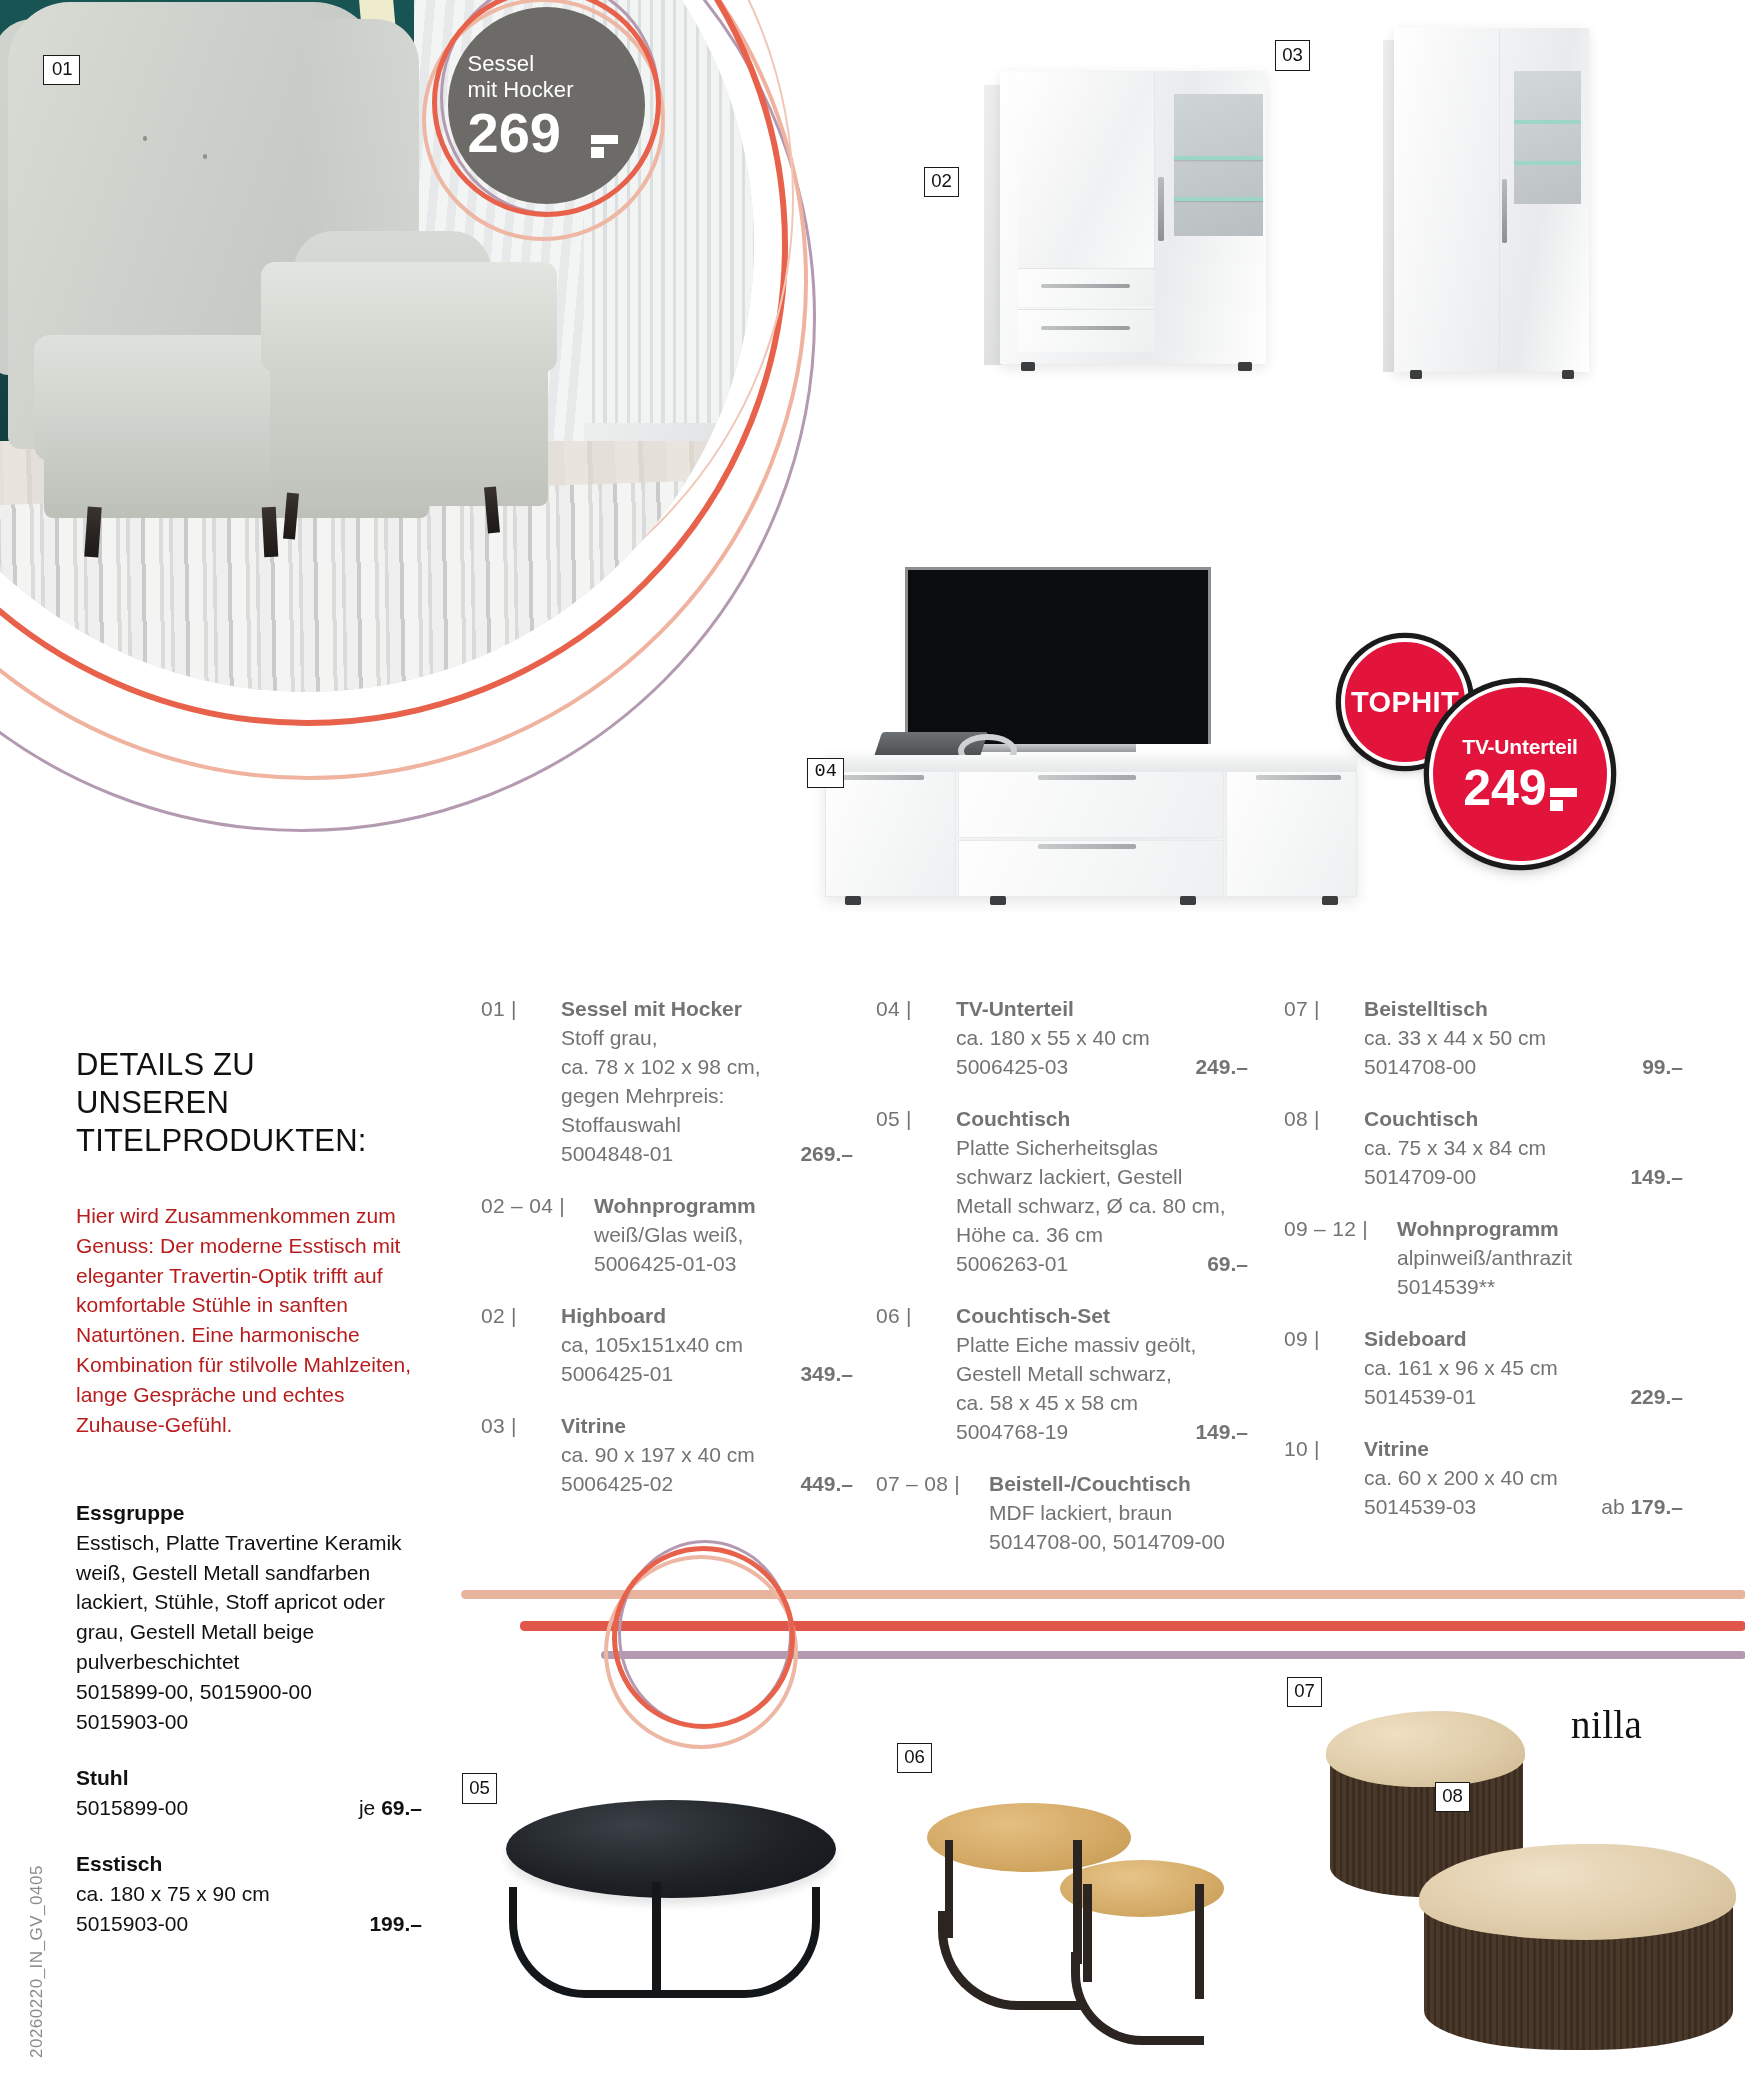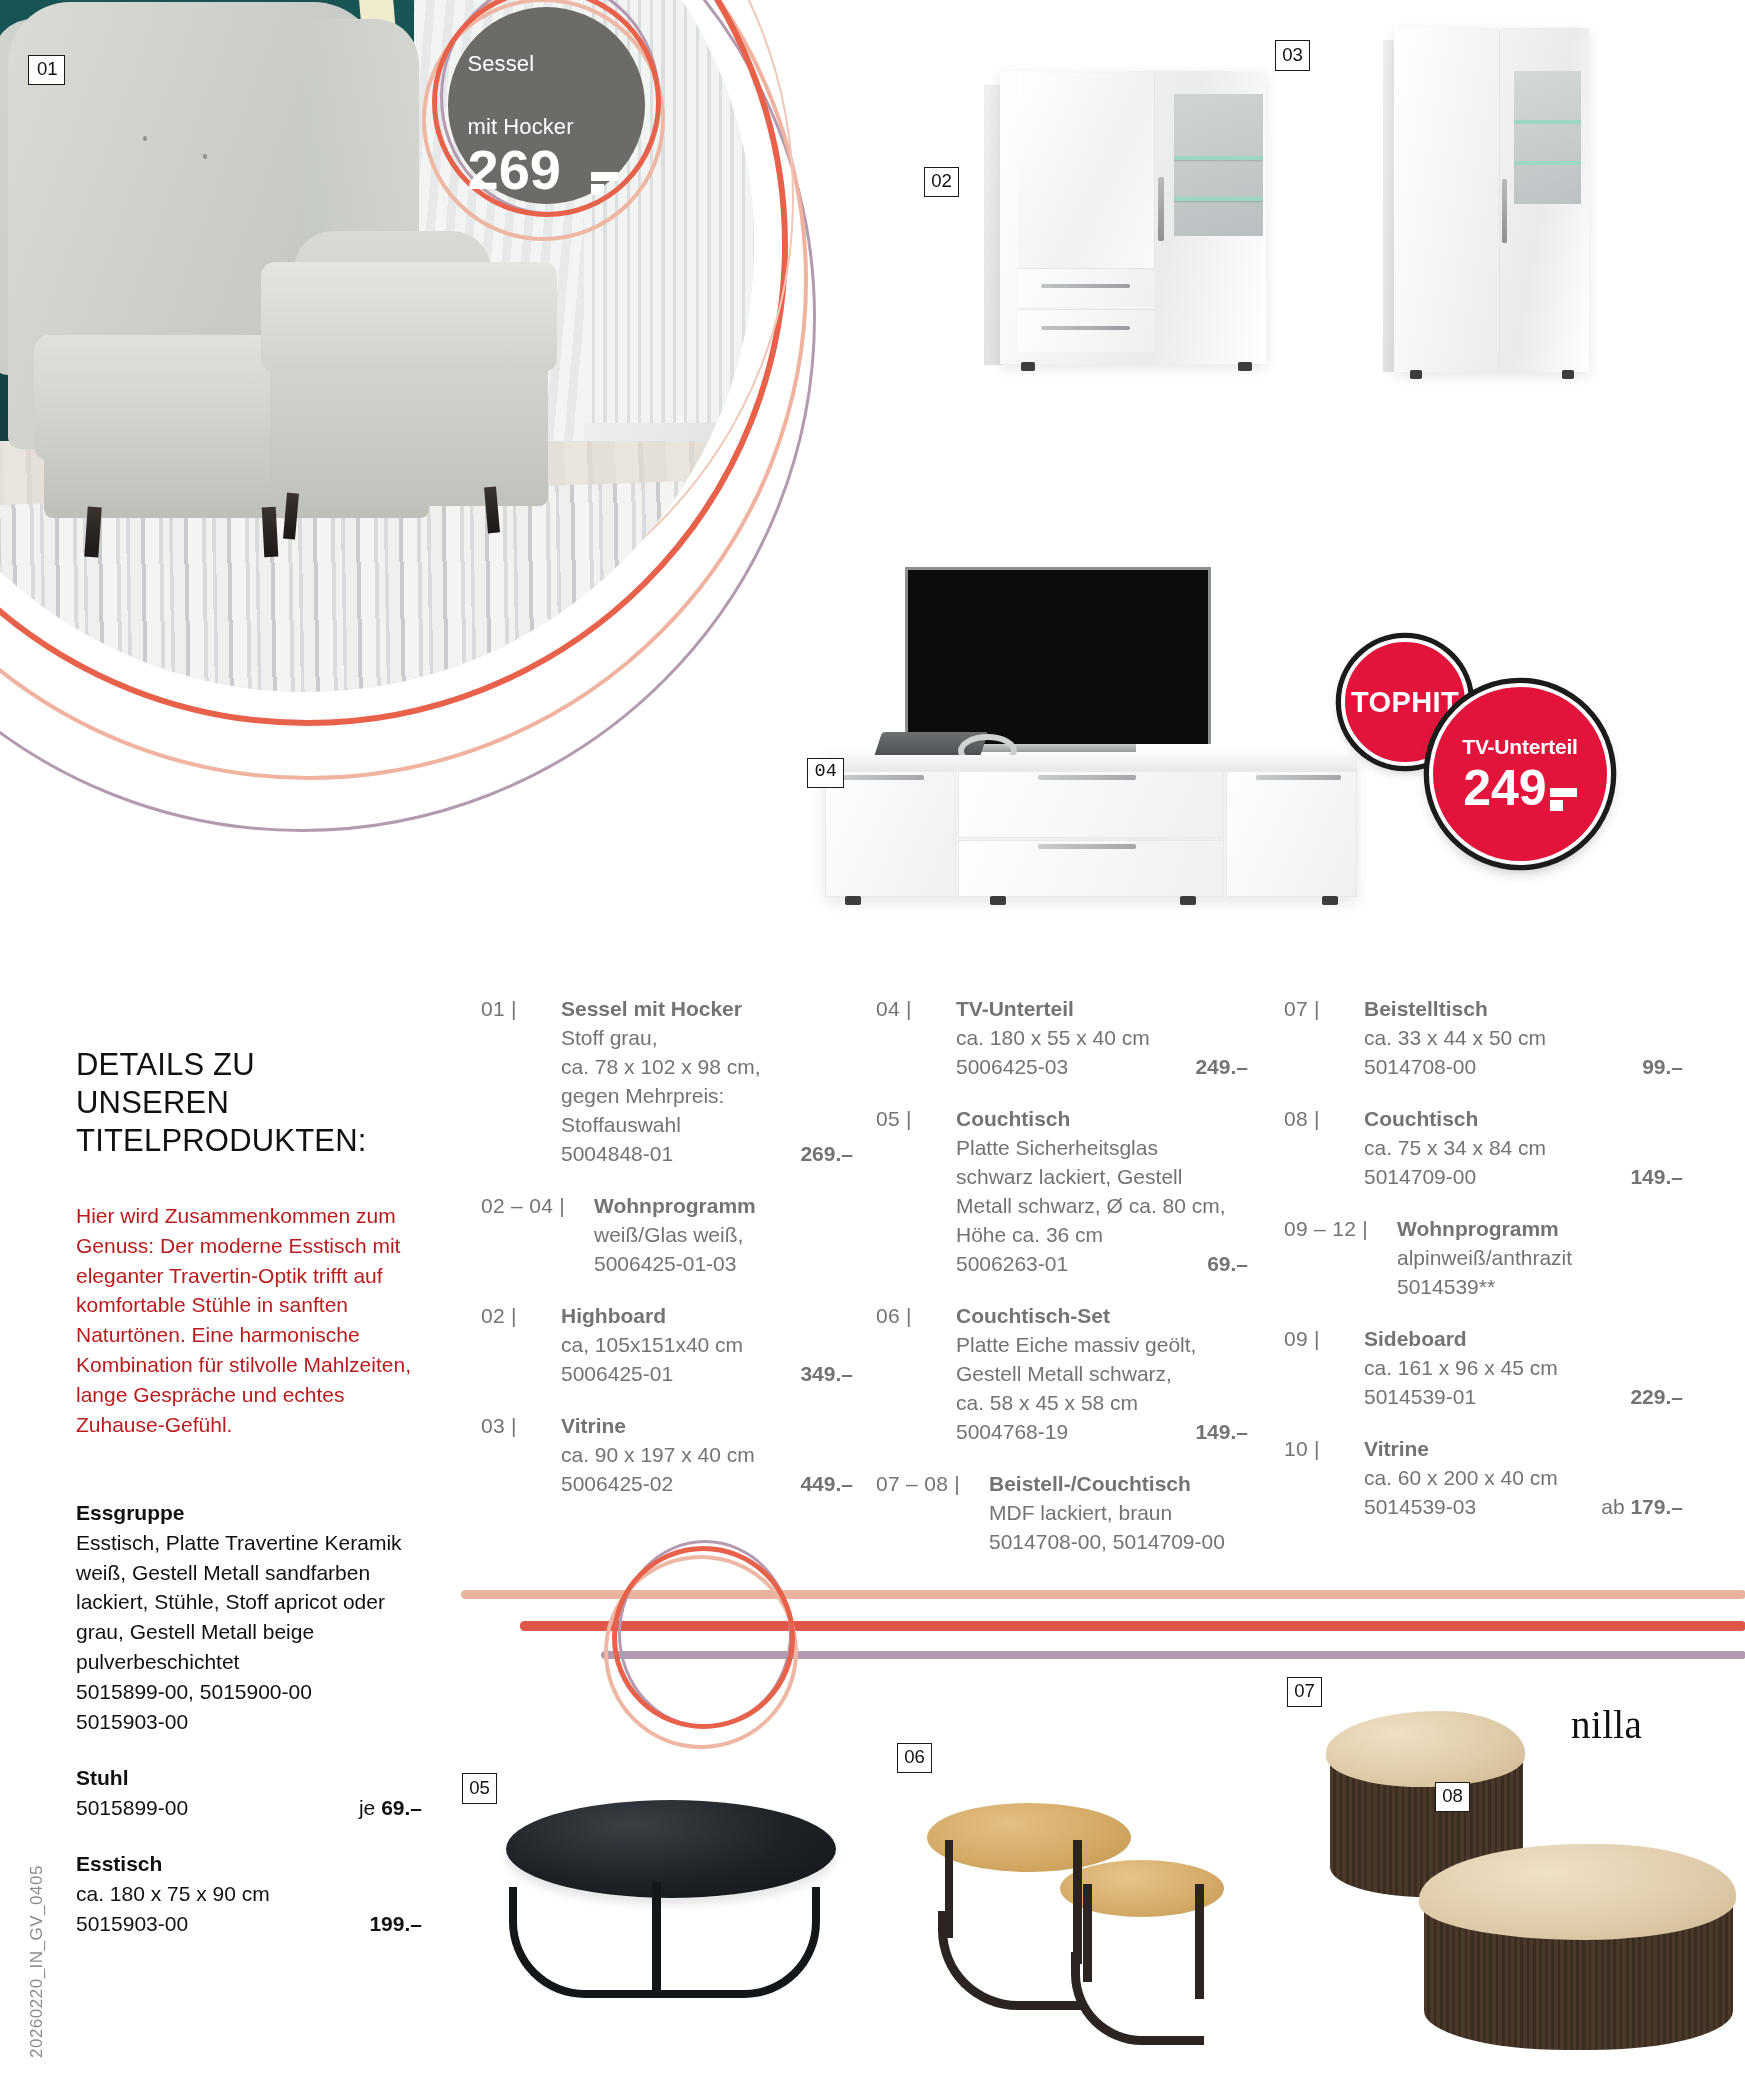--- a/index.html
+++ b/index.html
@@ -151,21 +151,21 @@
   .badge-grey {
     position: absolute; left: 448px; top: 7px; width: 197px; height: 197px;
     border-radius: 50%; background: #6d6b68; color: #fff;
     display: flex; flex-direction: column; justify-content: center;
     padding-left: 19.5px;
   }
   .badge-ring { position:absolute; border-radius:50%; border-style:solid; }
   .bg-r1 { left:432px; top:-12.4px; width:229px; height:229px; border-width:5.3px; border-color:#e8614b; }
   .bg-r2 { left:422px; top:-1.8px; width:243px; height:243px; border-width:4.4px; border-color:#edb7a4; }
   .bg-r3 { left:440px; top:-21px; width:220px; height:236px; border-width:3.5px; border-color:#b49ab0; }
-  .badge-grey .lbl { font-size: 22px; line-height: 1.18; font-weight: 400; letter-spacing:0.1px;margin-top:37px; }
+  .badge-grey .lbl { font-size: 22px; line-height: 1.18; font-weight: 400; letter-spacing:0.1px; }
   .badge-grey .price {
     font-size: 56px; font-weight: 800; line-height: .95; margin-top: 3px;
     display:flex; align-items:flex-end;gap:27px;
   }
 
   
   .dashmark { display:inline-block; position:relative; width:26.6px; height:30px; margin-left:3.5px; }
   .dashmark::before {
     content:""; position:absolute; left:0; top:5.3px; width:26.6px; height:8.9px; background:currentColor;
   }
@@ -419,21 +419,21 @@
 
         <div class="ottoman">
           <div class="ott-body"></div>
           <div class="ott-top"></div>
           <div class="ott-leg1"></div>
           <div class="ott-leg2"></div>
         </div>
       </div>
     </div>
 
-    <div class="numbox" style="left:28px; top:55px;padding-left:8px;">01</div>
+    <div class="numbox" style="left:43px; top:55px;padding-left:8px;">01</div>
 
     <div class="badge-ring bg-r3"></div>
     <div class="badge-ring bg-r2"></div>
     <div class="badge-ring bg-r1"></div>
     <div class="badge-grey">
       <div class="lbl">Sessel</div>
       <div class="lbl">mit Hocker</div>
       <div class="price">
         <span>269</span>
         <span class="dashmark"></span>

